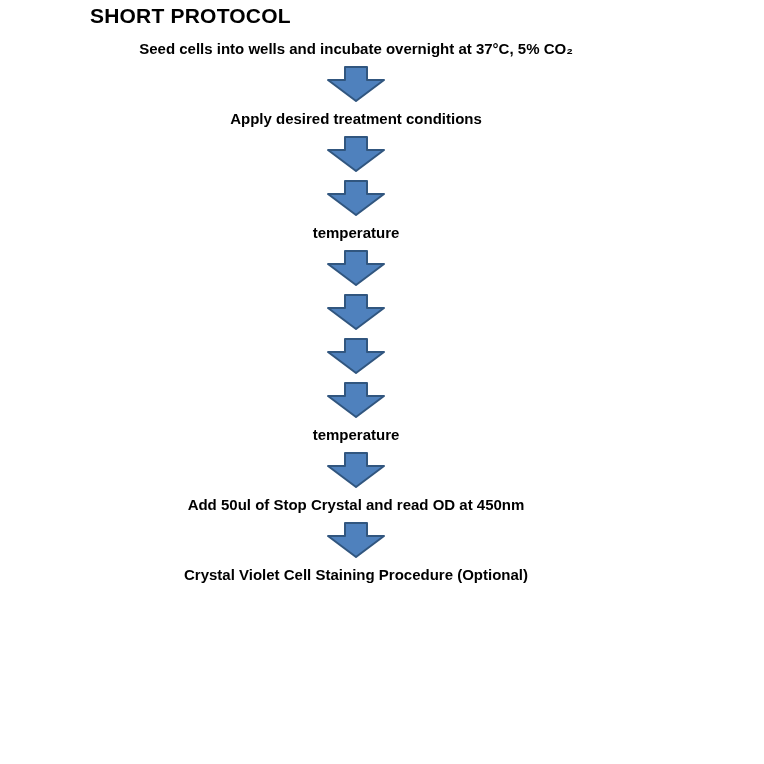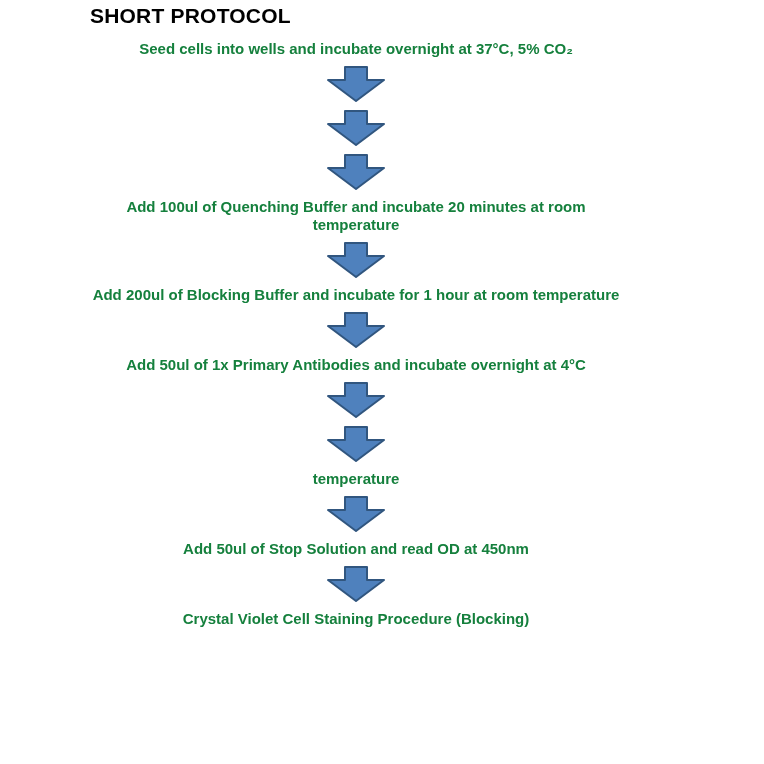--- a/index.html
+++ b/index.html
@@ -32,21 +32,21 @@
   }
   .step {
     display: flex;
     flex-direction: column;
     align-items: center;
   }
   .step-line {
     font-size: 15px;
     font-weight: bold;
     line-height: 18px;
-    color: #15803d;
+    color: #000000;
     text-align: center;
     white-space: nowrap;
   }
   .arrow {
     line-height: 0;
   }
   .arrow svg {
     display: block;
   }
 </style>
@@ -57,73 +57,69 @@
   <h1 class="title">SHORT PROTOCOL</h1>
   <div class="flow" id="flow">
       <div class="step">
         <div class="step-line">Seed cells into wells and incubate overnight at 37°C, 5% CO₂</div>
       </div>
       <div class="arrow">
         <svg width="58" height="36" viewBox="0 0 58 36" aria-hidden="true">
           <path d="M18 1 L40 1 L40 14 L57 14 L29 35 L1 14 L18 14 Z" fill="#4f81bd" stroke="#31567f" stroke-width="2" stroke-linejoin="round"></path>
         </svg>
       </div>
+      <div class="step">
+        <div class="step-line">Apply desired treatment conditions</div>
+      </div>
       <div class="arrow">
         <svg width="58" height="36" viewBox="0 0 58 36" aria-hidden="true">
           <path d="M18 1 L40 1 L40 14 L57 14 L29 35 L1 14 L18 14 Z" fill="#4f81bd" stroke="#31567f" stroke-width="2" stroke-linejoin="round"></path>
         </svg>
       </div>
       <div class="arrow">
         <svg width="58" height="36" viewBox="0 0 58 36" aria-hidden="true">
           <path d="M18 1 L40 1 L40 14 L57 14 L29 35 L1 14 L18 14 Z" fill="#4f81bd" stroke="#31567f" stroke-width="2" stroke-linejoin="round"></path>
         </svg>
       </div>
       <div class="step">
-        <div class="step-line">Add 100ul of Quenching Buffer and incubate 20 minutes at room</div>
         <div class="step-line">temperature</div>
       </div>
       <div class="arrow">
         <svg width="58" height="36" viewBox="0 0 58 36" aria-hidden="true">
           <path d="M18 1 L40 1 L40 14 L57 14 L29 35 L1 14 L18 14 Z" fill="#4f81bd" stroke="#31567f" stroke-width="2" stroke-linejoin="round"></path>
         </svg>
       </div>
-      <div class="step">
-        <div class="step-line">Add 200ul of Blocking Buffer and incubate for 1 hour at room temperature</div>
-      </div>
       <div class="arrow">
         <svg width="58" height="36" viewBox="0 0 58 36" aria-hidden="true">
           <path d="M18 1 L40 1 L40 14 L57 14 L29 35 L1 14 L18 14 Z" fill="#4f81bd" stroke="#31567f" stroke-width="2" stroke-linejoin="round"></path>
         </svg>
-      </div>
-      <div class="step">
-        <div class="step-line">Add 50ul of 1x Primary Antibodies and incubate overnight at 4°C</div>
       </div>
       <div class="arrow">
         <svg width="58" height="36" viewBox="0 0 58 36" aria-hidden="true">
           <path d="M18 1 L40 1 L40 14 L57 14 L29 35 L1 14 L18 14 Z" fill="#4f81bd" stroke="#31567f" stroke-width="2" stroke-linejoin="round"></path>
         </svg>
       </div>
       <div class="arrow">
         <svg width="58" height="36" viewBox="0 0 58 36" aria-hidden="true">
           <path d="M18 1 L40 1 L40 14 L57 14 L29 35 L1 14 L18 14 Z" fill="#4f81bd" stroke="#31567f" stroke-width="2" stroke-linejoin="round"></path>
         </svg>
       </div>
       <div class="step">
         <div class="step-line">temperature</div>
       </div>
       <div class="arrow">
         <svg width="58" height="36" viewBox="0 0 58 36" aria-hidden="true">
           <path d="M18 1 L40 1 L40 14 L57 14 L29 35 L1 14 L18 14 Z" fill="#4f81bd" stroke="#31567f" stroke-width="2" stroke-linejoin="round"></path>
         </svg>
       </div>
       <div class="step">
-        <div class="step-line">Add 50ul of Stop Solution and read OD at 450nm</div>
+        <div class="step-line">Add 50ul of Stop Crystal and read OD at 450nm</div>
       </div>
       <div class="arrow">
         <svg width="58" height="36" viewBox="0 0 58 36" aria-hidden="true">
           <path d="M18 1 L40 1 L40 14 L57 14 L29 35 L1 14 L18 14 Z" fill="#4f81bd" stroke="#31567f" stroke-width="2" stroke-linejoin="round"></path>
         </svg>
       </div>
       <div class="step">
-        <div class="step-line">Crystal Violet Cell Staining Procedure (Blocking)</div>
+        <div class="step-line">Crystal Violet Cell Staining Procedure (Optional)</div>
       </div>
     </div>
 </div>
 
 </body></html>

